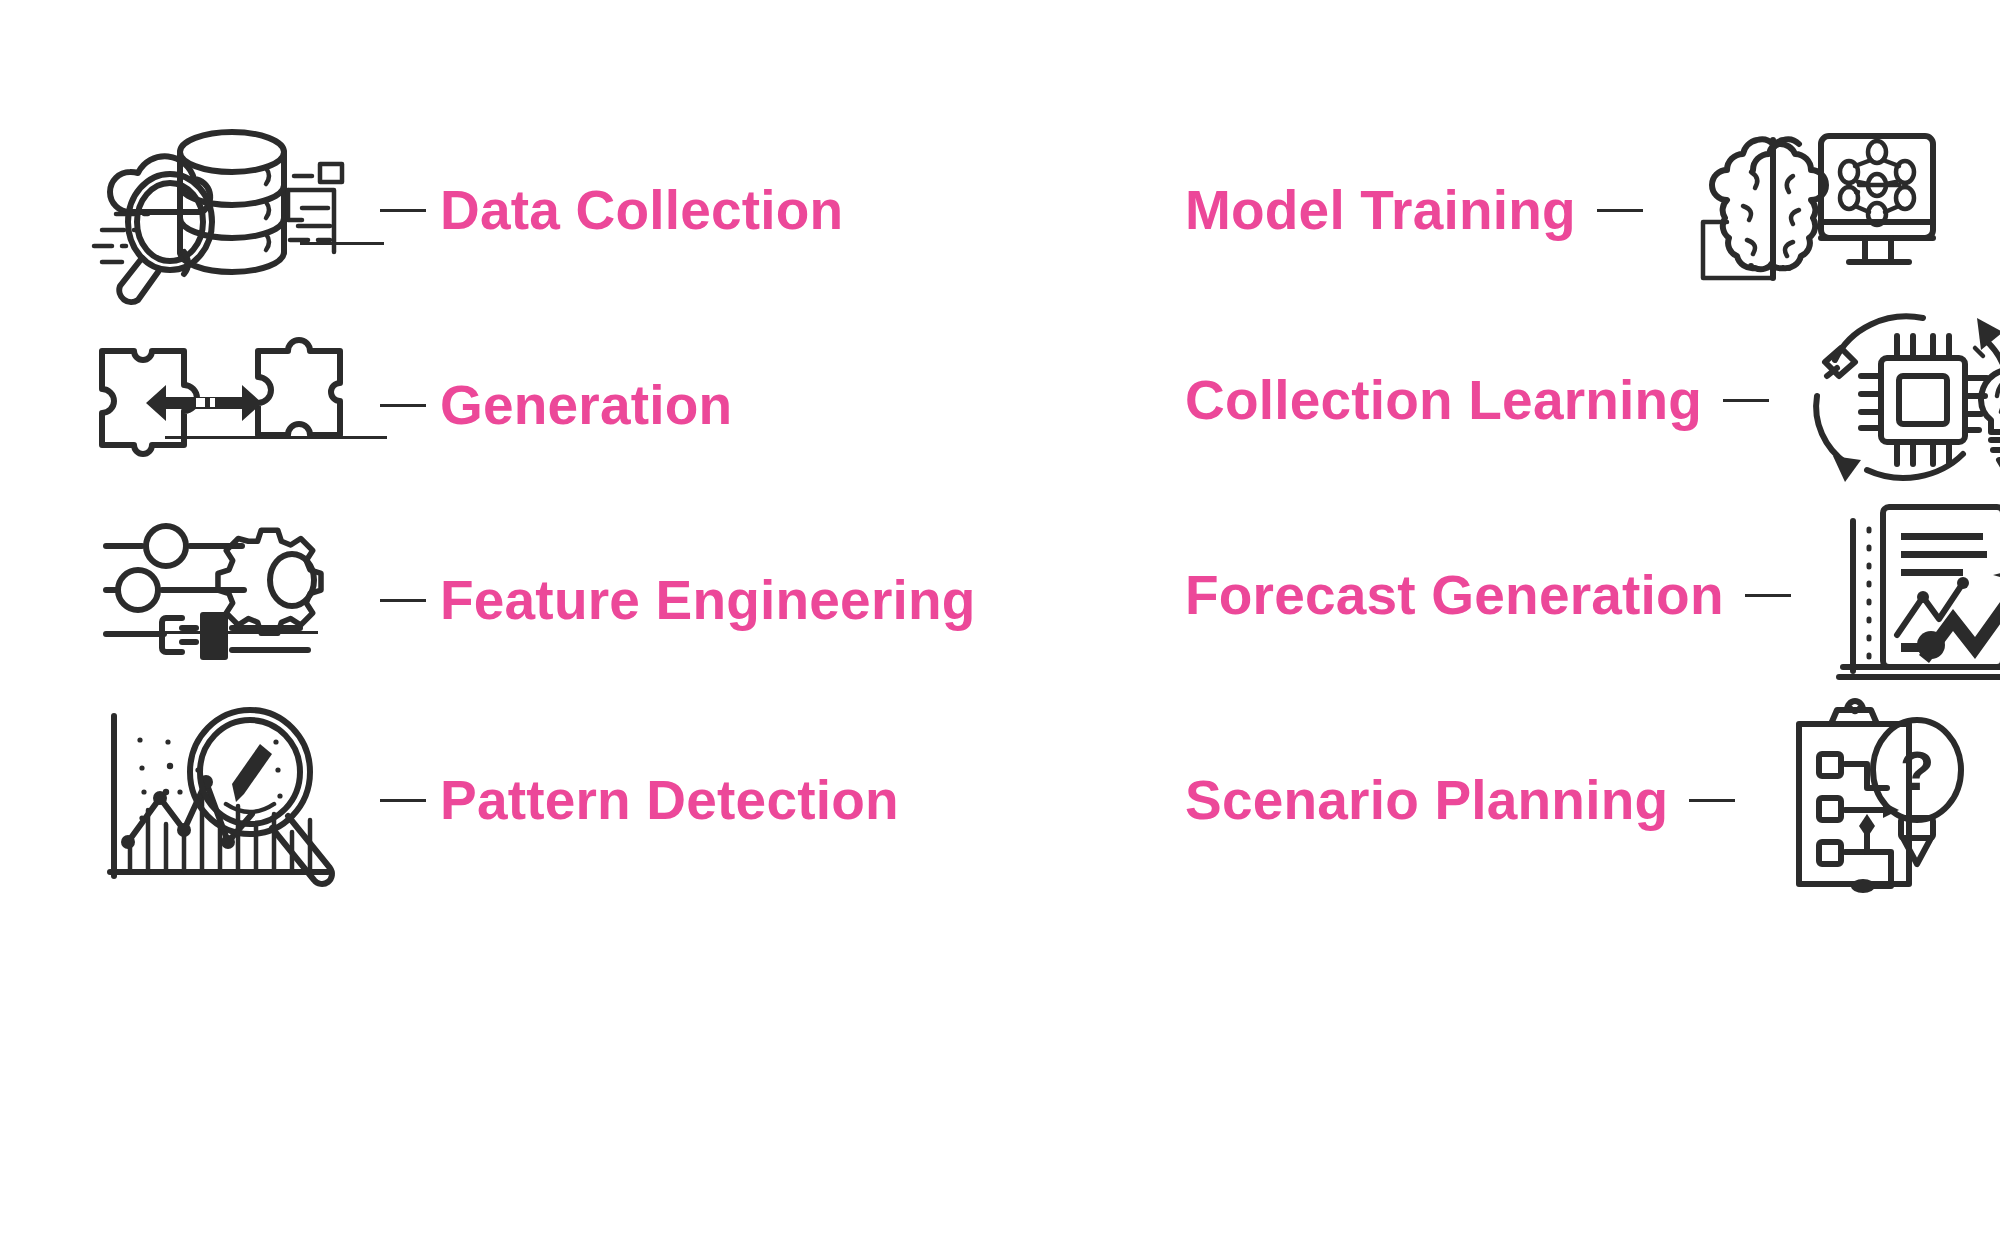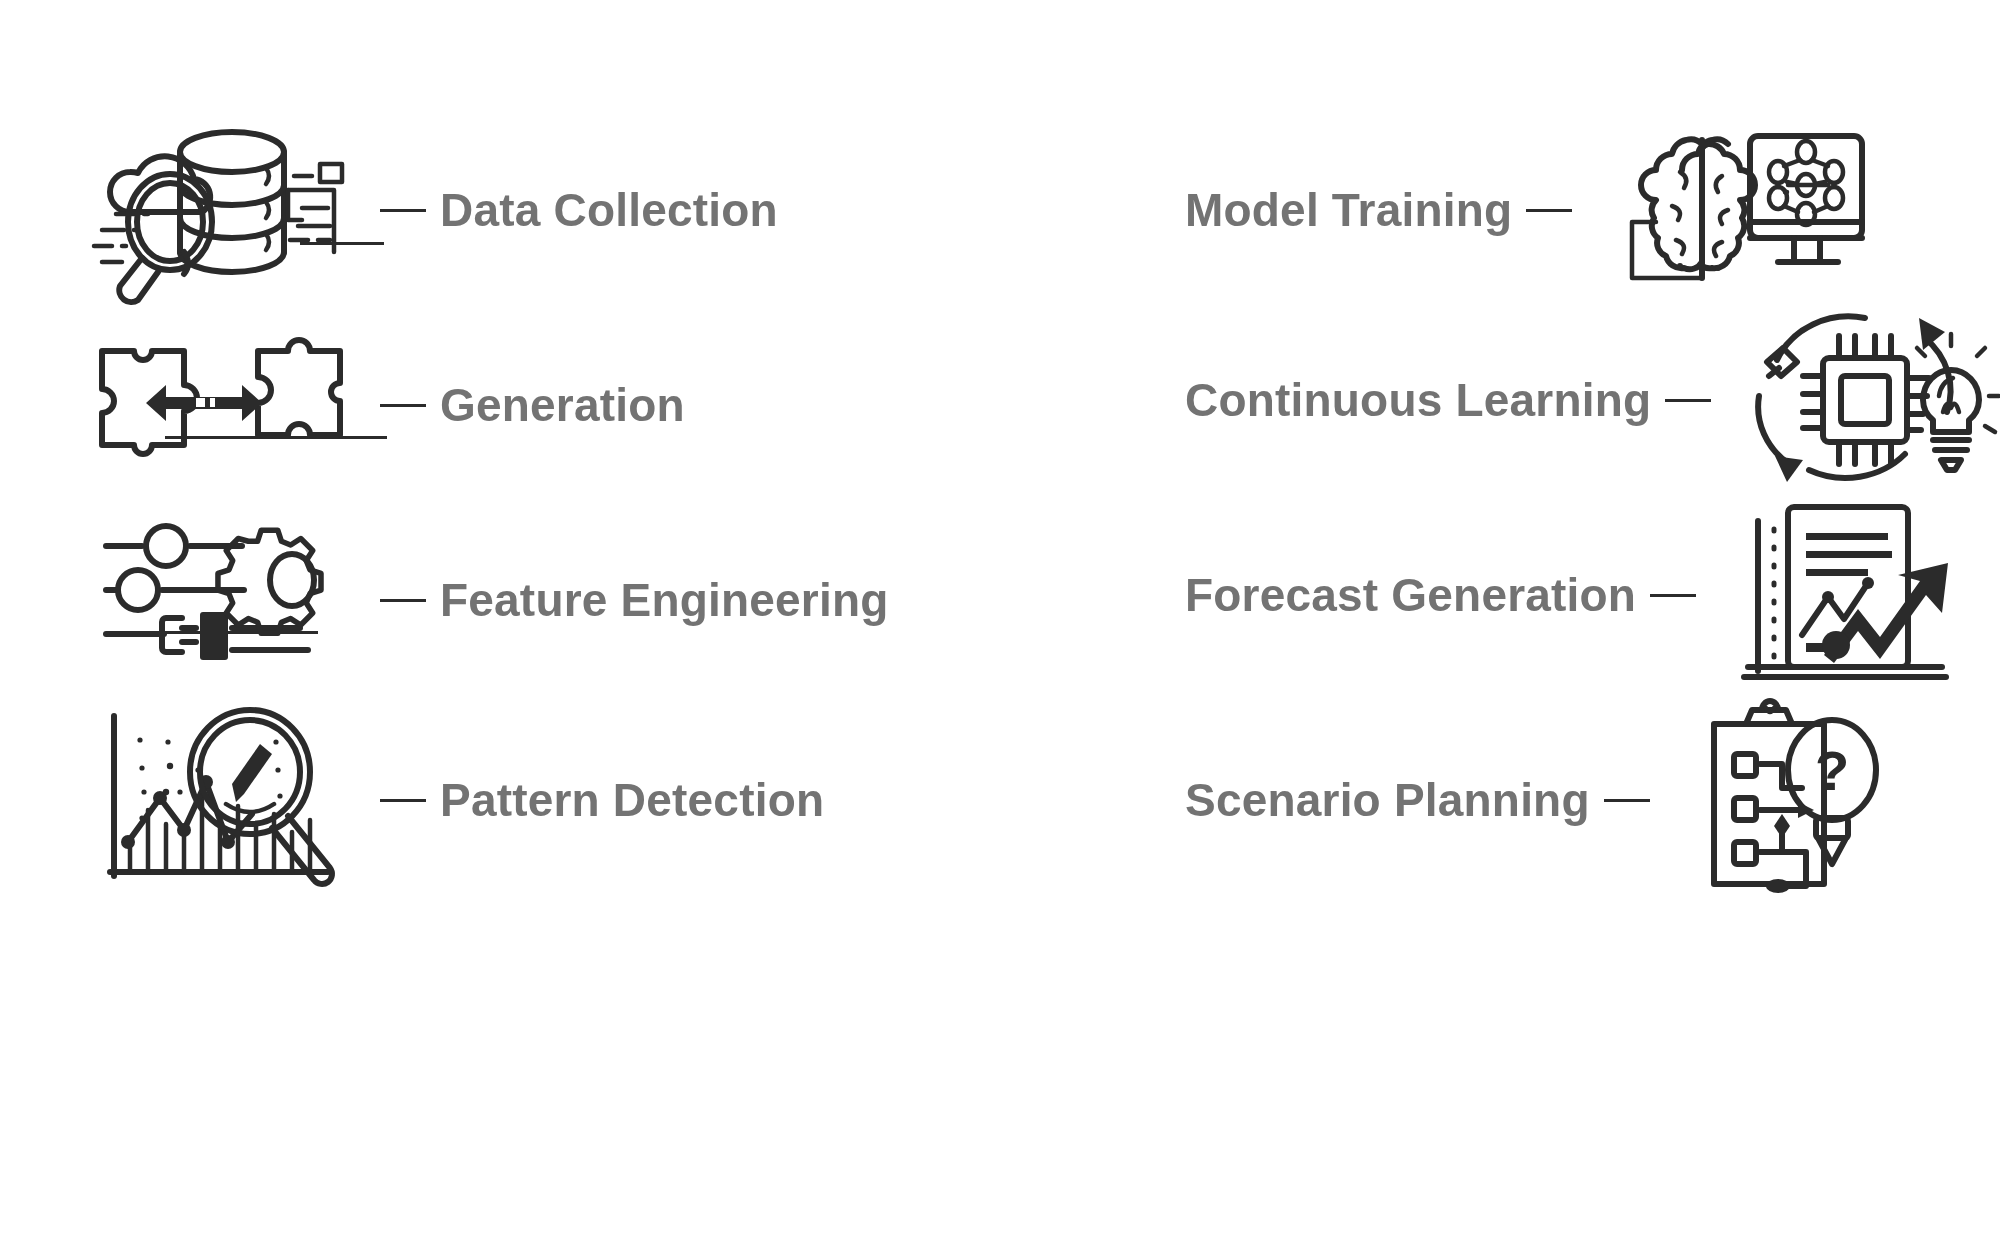--- a/index.html
+++ b/index.html
@@ -45,34 +45,34 @@
     display: block;
     overflow: visible;
   }
 
   .label-wrap {
     position: relative;
     display: flex;
     align-items: center;
   }
   .item.left  .label-wrap { flex-direction: row; }
-  .item.right .label-wrap { flex-direction: row-reverse; }
+  .item.right .label-wrap { flex-direction: row-reverse; gap: 7px; }
 
   .connector {
     flex: 0 0 auto;
     width: 46px;
     height: 0;
     border-top: 3px solid #2b2b2b;
   }
 
   .label {
     font-family: "Liberation Sans", sans-serif;
-    font-size: 46px;
+    font-size: 55px;
     font-weight: 600;
-    color: #737373;
+    color: #ec4899;
     letter-spacing: 0.2px;
     white-space: nowrap;
     line-height: 1;
   }
   .item.left  .label { padding-left: 14px; }
   .item.right .label { padding-right: 14px; }
 
   
   .underline {
     position: absolute;
@@ -290,21 +290,21 @@
 
         <path class="ln-thin" d="M240 46 v-12"></path>
         <path class="ln-thin" d="M214 56 l-8 -8"></path>
         <path class="ln-thin" d="M266 56 l8 -8"></path>
         <path class="ln-thin" d="M278 96 h10"></path>
         <path class="ln-thin" d="M274 126 l10 6"></path>
       </svg>
     </div>
     <div class="label-wrap">
       <div class="connector"></div>
-      <div class="label">Continuous Learning</div>
+      <div class="label">Collection Learning</div>
     </div>
   </div>
 
   <div class="item left" style="left:80px; top:500px;text-align:right;">
     <div class="icon-box">
       <svg viewBox="0 0 300 200" aria-hidden="true">
 
         <path class="ln" d="M26 46 h36"></path>
         <circle class="ln" cx="86" cy="46" r="20"></circle>
         <path class="ln" d="M110 46 h52"></path>

